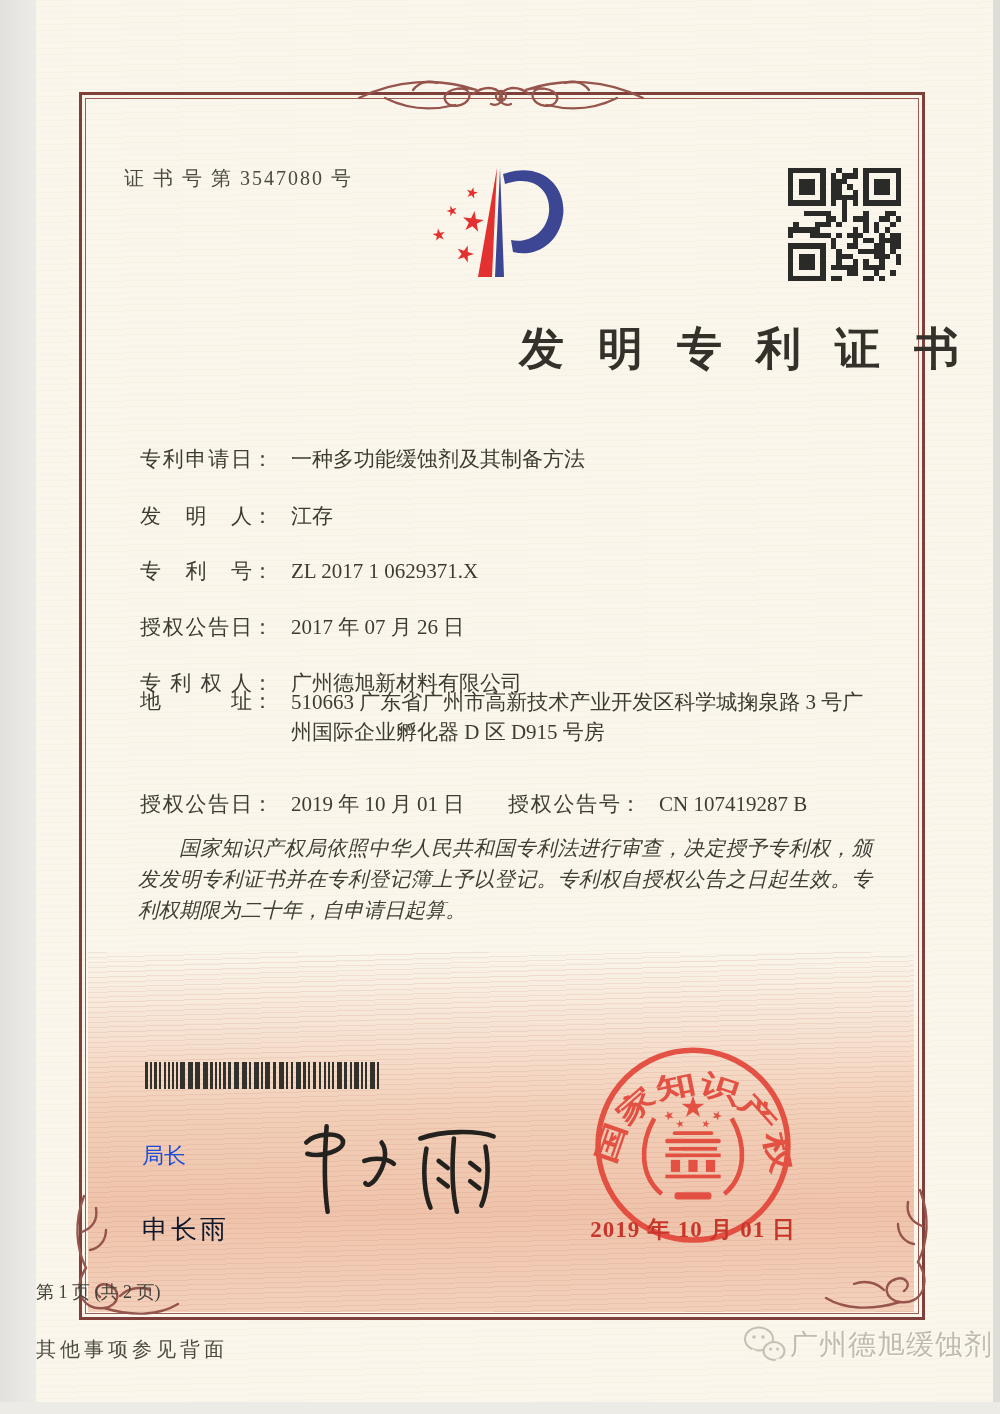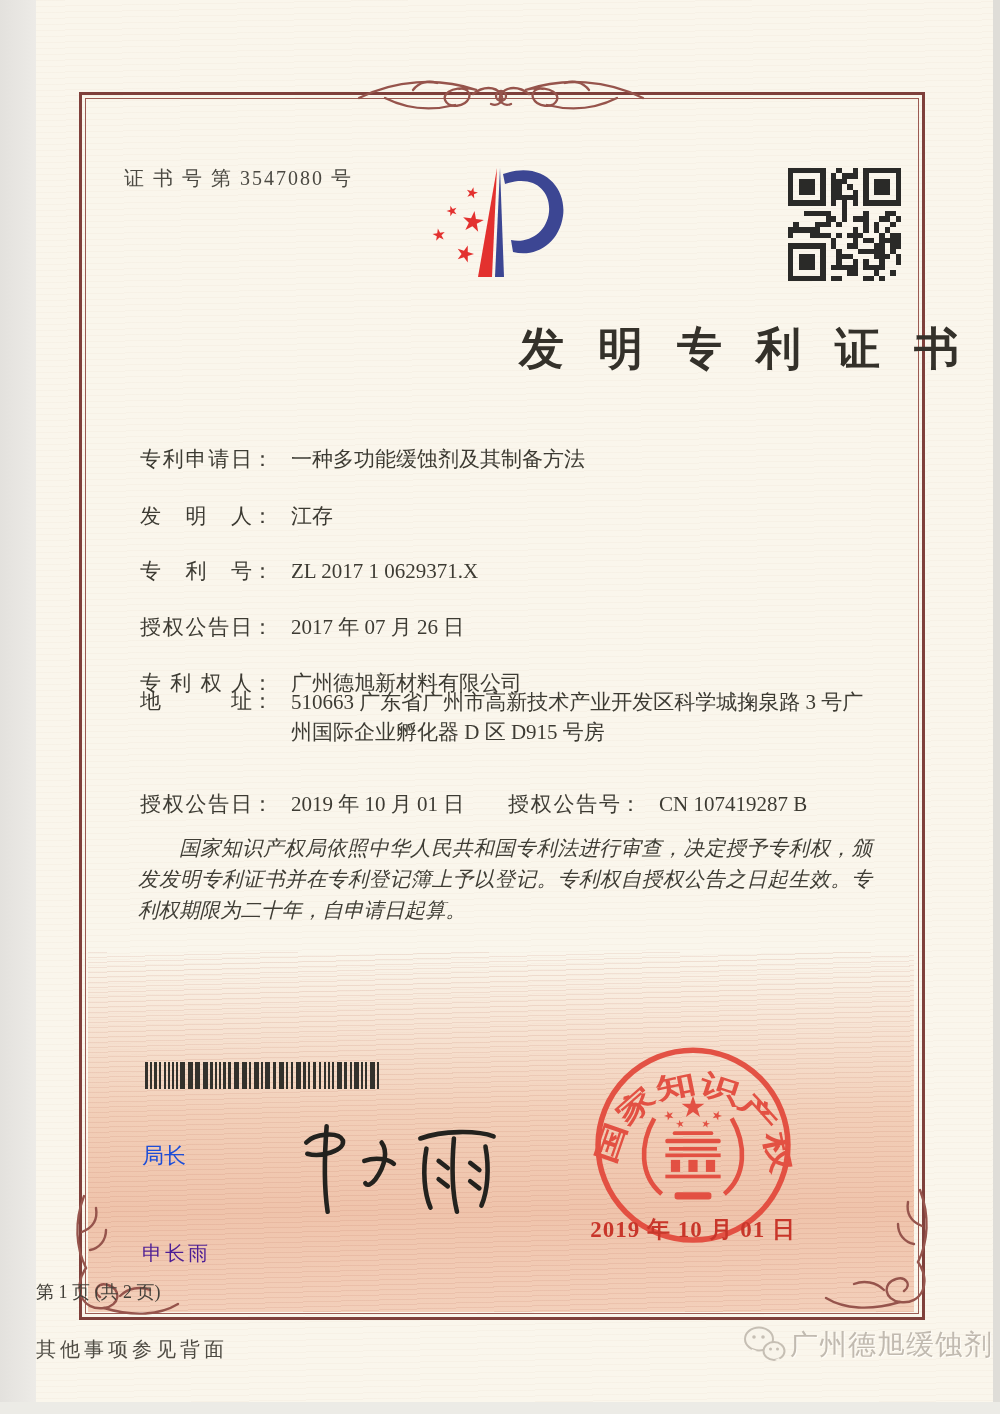--- a/index.html
+++ b/index.html
@@ -41,21 +41,21 @@
   .flabel{display:inline-block;width:112px;text-align:justify;text-align-last:justify;vertical-align:top;}
   .fcolon{vertical-align:top;}
   .fval{margin-left:18px;vertical-align:top;display:inline-block;}
   .fval-addr{width:592px;line-height:30px;}
   .fpair2{position:absolute;left:368px;top:0;}
   .paras{position:absolute;left:102px;width:734px;top:833px;z-index:4;font-size:20.5px;
     line-height:31px;color:#3f3d35;text-align:justify;}
   .paras p{margin:0;text-indent:2em;font-style:italic;}
   .barcode{position:absolute;left:109px;top:1062px;z-index:4;}
   .director-title{left:106px;top:1141px;font-size:22px;font-family:"Liberation Sans","DejaVu Sans",sans-serif;color:#1d4ed8;text-align:right;}
-  .director-name{left:106px;top:1240px;font-size:20px;font-family:"Liberation Sans","DejaVu Sans",sans-serif;color:#4c1d95;letter-spacing:3px;}
+  .director-name{left:106px;top:1212px;font-size:26px;font-family:"Liberation Sans","DejaVu Sans",sans-serif;color:#0f172a;letter-spacing:3px;}
   .signature{position:absolute;left:249px;top:1112px;z-index:4;}
   .seal{position:absolute;left:551px;top:1041px;z-index:5;}
   .seal-date{left:549px;top:1214px;width:216px;text-align:center;font-size:23px;z-index:6;
     color:#c8362a;letter-spacing:1px;font-weight:600;}
   .page-info{left:0;right:0;top:1280px;text-align:left;font-size:18px;color:#43413a;z-index:4;}
   .footer-note{left:0;right:0;top:1336px;text-align:left;font-size:20px;letter-spacing:4px;color:#4e4b43;z-index:4;}
   .watermark{position:absolute;left:706px;top:1324px;z-index:4;display:flex;align-items:center;gap:2px;}
   .watermark span{font-size:28px;color:#c1bab0;text-shadow:1px 1px 0 #fffdf8;
     font-family:"Liberation Sans","DejaVu Sans",sans-serif;letter-spacing:1px;}
 </style>

